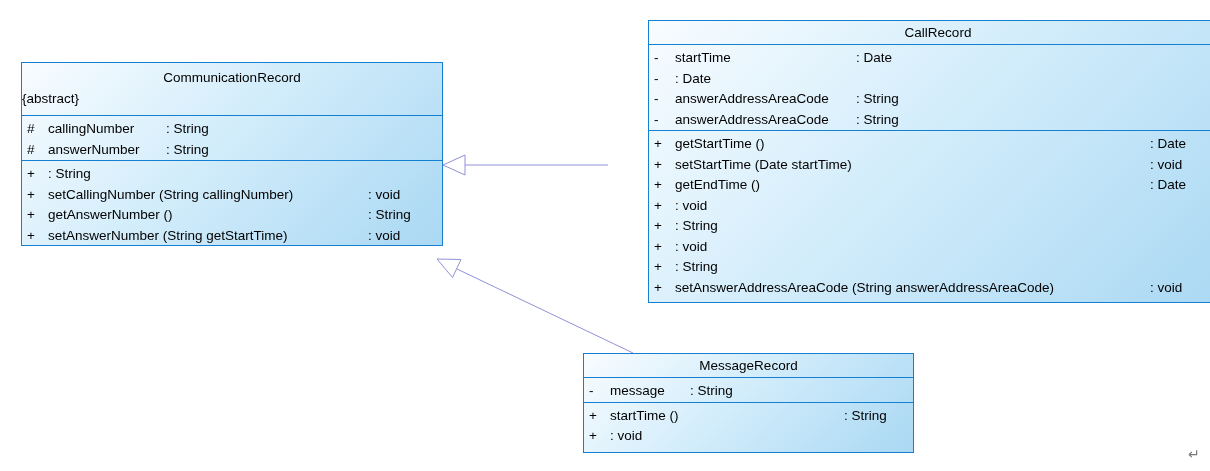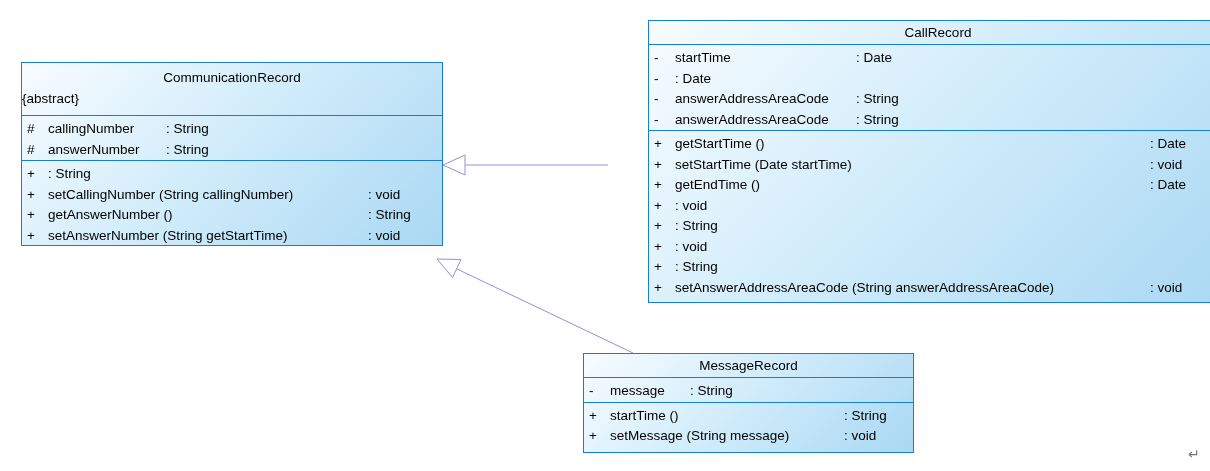--- a/index.html
+++ b/index.html
@@ -189,21 +189,20 @@
       </div>
     </div>
     <div class="methods">
       <div class="row">
         <span class="vis">+</span>
         <span class="nm">startTime ()</span>
         <span class="tp">: String</span>
       </div>
       <div class="row">
         <span class="vis">+</span>
-        <span class="nm">setMessage (String message)</span>
         <span class="tp">: void</span>
       </div>
     </div>
   </div>
 
   <span class="return-mark">↵</span>
 
 </div>
 
 </body></html>

